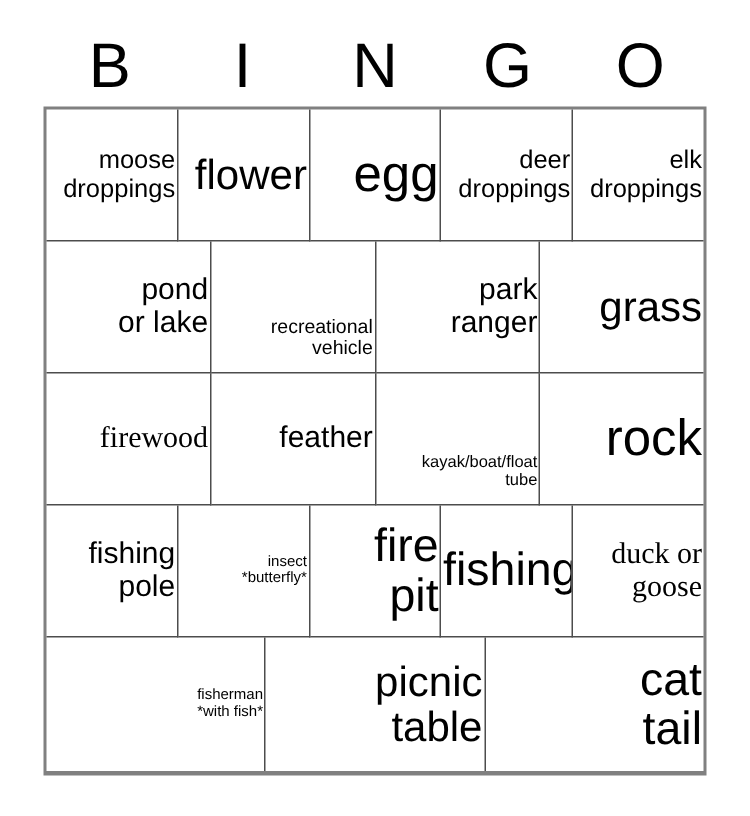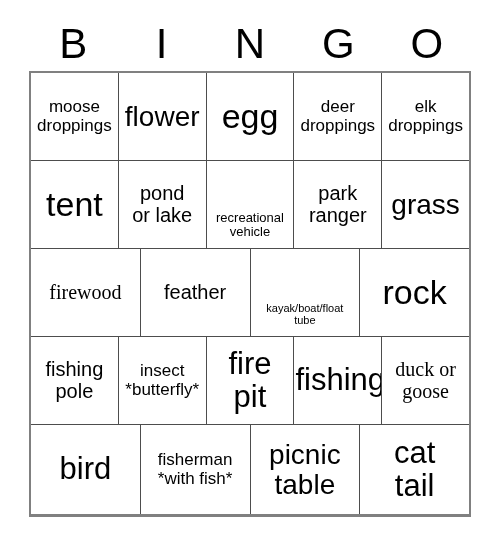--- a/index.html
+++ b/index.html
@@ -61,21 +61,21 @@
   }
   .cell {
     flex: 1 1 0;
     min-width: 0;
     box-sizing: border-box;
     border-right: 1px solid #4d4d4d;
     border-bottom: 1px solid #4d4d4d;
     display: flex;
     align-items: center;
     justify-content: center;
-    text-align: center;
+    text-align: right;
     padding: 0 1px;
     overflow: hidden;
   }
   .grid-row:last-child .cell {
     border-bottom: none;
   }
   .cell:last-child {
     border-right: none;
   }
   .cell-text {
@@ -87,21 +87,21 @@
     word-break: normal;
   }
 
   
   .cell-text[data-size="xxl"]  { font-size: 34px; }
   .cell-text[data-size="xl"]   { font-size: 31px; }
   .cell-text[data-size="lg"]   { font-size: 28px; }
   .cell-text[data-size="md"]   { font-size: 20px; }
   .cell-text[data-size="sm"]   { font-size: 20px; font-family: Liberation Serif, serif; }
   .cell-text[data-size="xs"]   { font-size: 17px; }
-  .cell-text[data-size="xxs"]  { font-size: 17px; }
+  .cell-text[data-size="xxs"]  { font-size: 10px; }
   .cell-text[data-size="tiny"] { font-size: 13px; margin-top: 40px; }
   .cell-text[data-size="micro"]{ font-size: 11px; margin-top: 45px; }
 </style>
 </head>
 <body>
 
 <div id="card">
 
   <div class="header-row">
     <div class="header-cell">B</div>
@@ -129,23 +129,20 @@
 droppings</span>
         </div>
       <div class="cell">
           <span class="cell-text" data-size="xs">elk
 droppings</span>
         </div>
     </div>
 
     <div class="grid-row">
       <div class="cell">
-          <span class="cell-text" data-size="xxl">tent</span>
-        </div>
-      <div class="cell">
           <span class="cell-text" data-size="md">pond
 or lake</span>
         </div>
       <div class="cell">
           <span class="cell-text" data-size="tiny">recreational
 vehicle</span>
         </div>
       <div class="cell">
           <span class="cell-text" data-size="md">park
 ranger</span>
@@ -188,23 +185,20 @@
           <span class="cell-text" data-size="xl">fishing</span>
         </div>
       <div class="cell">
           <span class="cell-text" data-size="sm">duck or
 goose</span>
         </div>
     </div>
 
     <div class="grid-row last">
       <div class="cell">
-          <span class="cell-text" data-size="xl">bird</span>
-        </div>
-      <div class="cell">
           <span class="cell-text" data-size="xxs">fisherman
 *with fish*</span>
         </div>
       <div class="cell">
           <span class="cell-text" data-size="lg">picnic
 table</span>
         </div>
       <div class="cell">
           <span class="cell-text" data-size="xl">cat
 tail</span>

